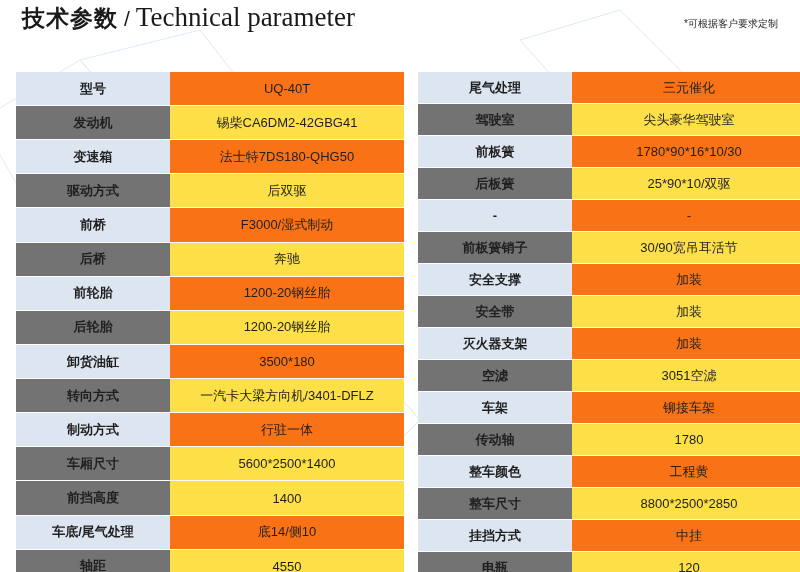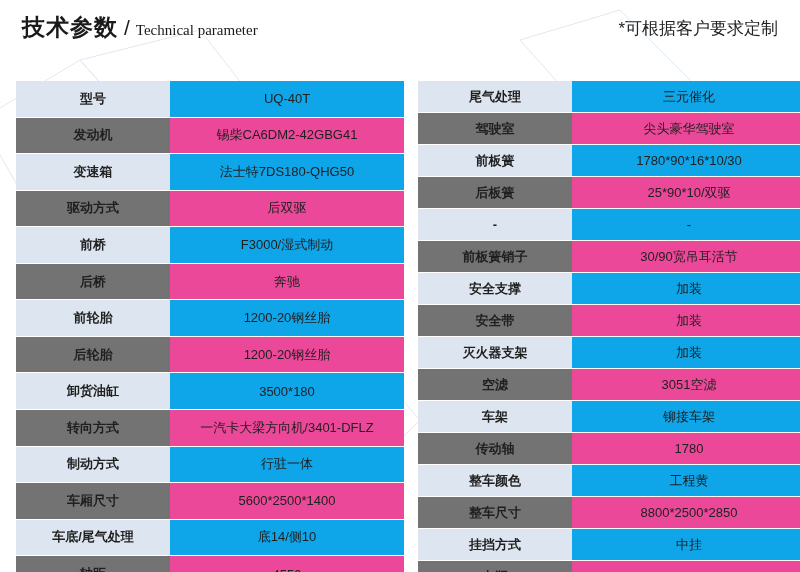--- a/index.html
+++ b/index.html
@@ -20,21 +20,21 @@
     width: 800px; height: 572px;
     z-index: 0;
     pointer-events: none;
   }
   .content {
     position: relative;
     z-index: 1;
     width: 800px;
     height: 572px;
     box-sizing: border-box;
-    padding: 10px 12px 0 12px;
+    padding: 0 12px 0 12px;
   }
   .header {
     display: flex;
     align-items: flex-end;
     justify-content: space-between;
     padding: 2px 4px 6px 10px;
   }
   .title-wrap {
     display: flex;
     align-items: baseline;
@@ -45,26 +45,26 @@
     font-weight: bold;
     color: #1a1a1a;
     letter-spacing: 1px;
   }
   .title-sep {
     font-size: 21px;
     color: #1a1a1a;
     font-weight: normal;
   }
   .title-en {
-    font-size: 15px;
+    font-size: 27px;
     color: #1a1a1a;
     font-family: "Liberation Serif", serif;
   }
   .note {
-    font-size: 17px;
+    font-size: 10px;
     color: #222;
     padding-bottom: 3px;
     padding-right: 6px;
   }
   .tables {
     display: flex;
     gap: 14px;
     padding: 0 4px;
   }
   table {
@@ -84,28 +84,28 @@
     overflow: hidden;
     white-space: nowrap;
   }
   td.label {
     width: 150px;
     font-weight: bold;
     background: #dde6f0;
   }
   td.value {
     width: 230px;
-    background: #0ea5e9;
+    background: #f97316;
     font-weight: normal;
   }
   tr.alt td.label {
     background: #737373;
   }
   tr.alt td.value {
-    background: #ec4899;
+    background: #fde047;
   }
 </style>
 </head>
 <body>
 
 <svg class="bg-lines" viewBox="0 0 800 572" xmlns="http://www.w3.org/2000/svg">
   <g stroke="#dfe9f2" stroke-width="1" fill="none">
     <path d="M-20 120 L80 60 L160 150 L60 260 Z"></path>
     <path d="M80 60 L200 30 L270 120 L160 150 Z"></path>
     <path d="M60 260 L160 150 L250 250 L150 360 Z"></path>
@@ -182,20 +182,24 @@
             <td class="value">一汽卡大梁方向机/3401-DFLZ</td>
           </tr>
         <tr>
             <td class="label">制动方式</td>
             <td class="value">行驻一体</td>
           </tr>
         <tr class="alt">
             <td class="label">车厢尺寸</td>
             <td class="value">5600*2500*1400</td>
           </tr>
+        <tr class="alt">
+            <td class="label">前挡高度</td>
+            <td class="value">1400</td>
+          </tr>
         <tr>
             <td class="label">车底/尾气处理</td>
             <td class="value">底14/侧10</td>
           </tr>
         <tr class="alt">
             <td class="label">轴距</td>
             <td class="value">4550</td>
           </tr>
       </tbody>
     </table>

